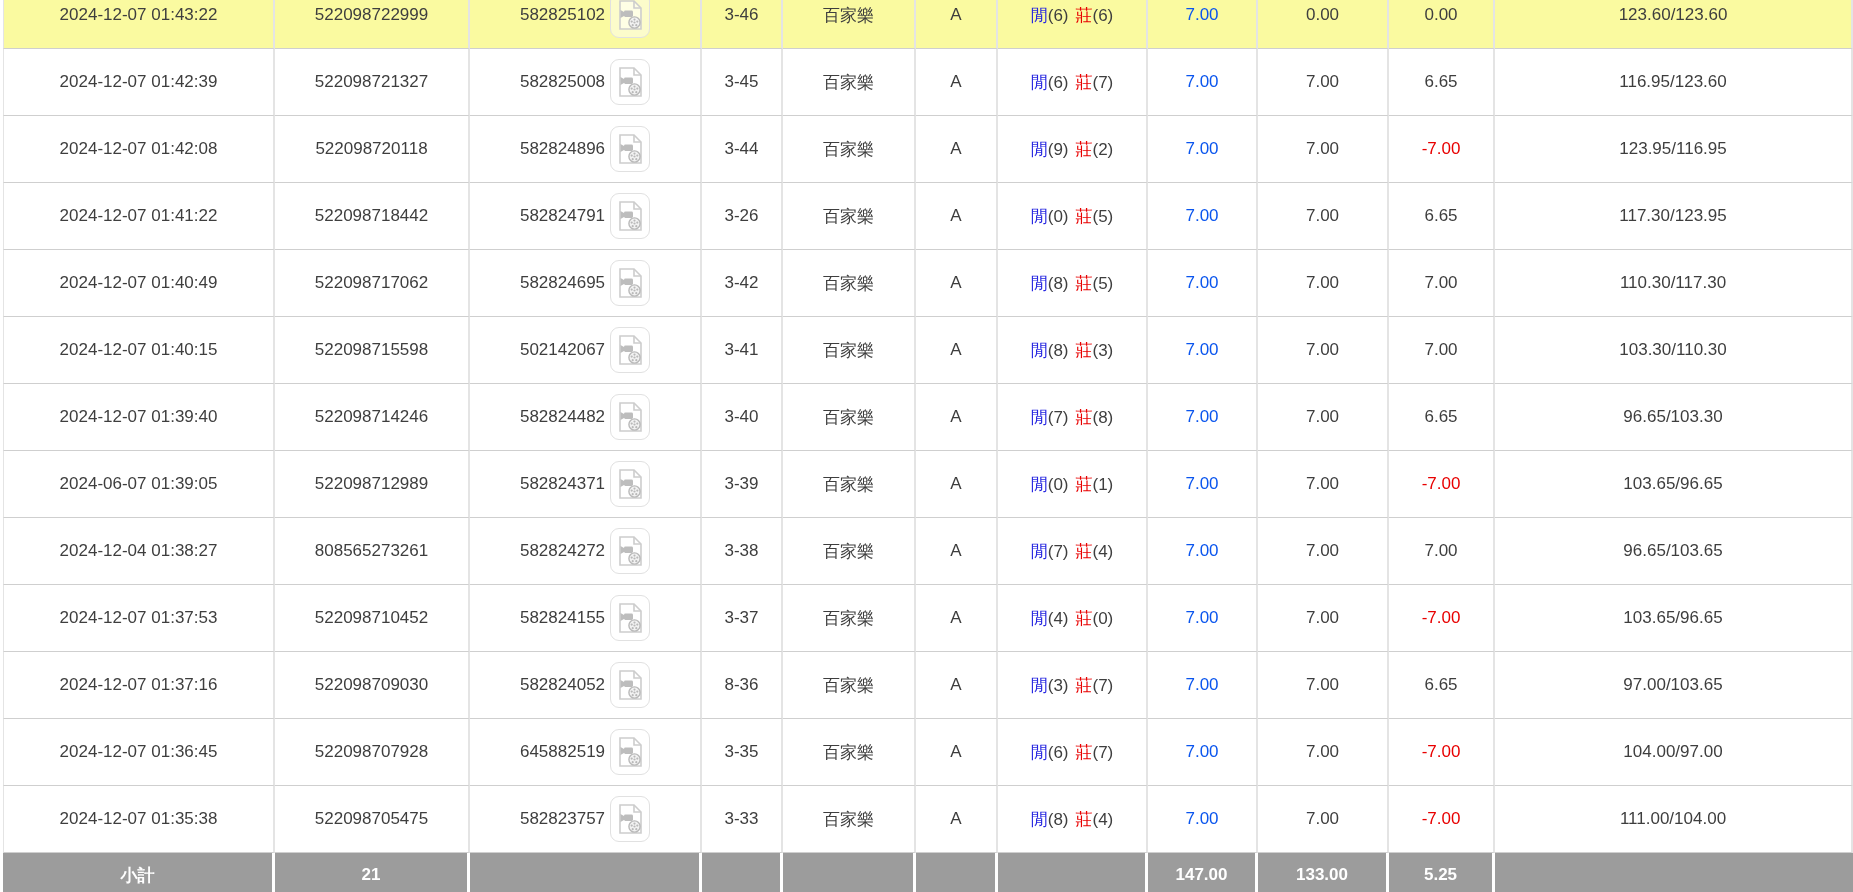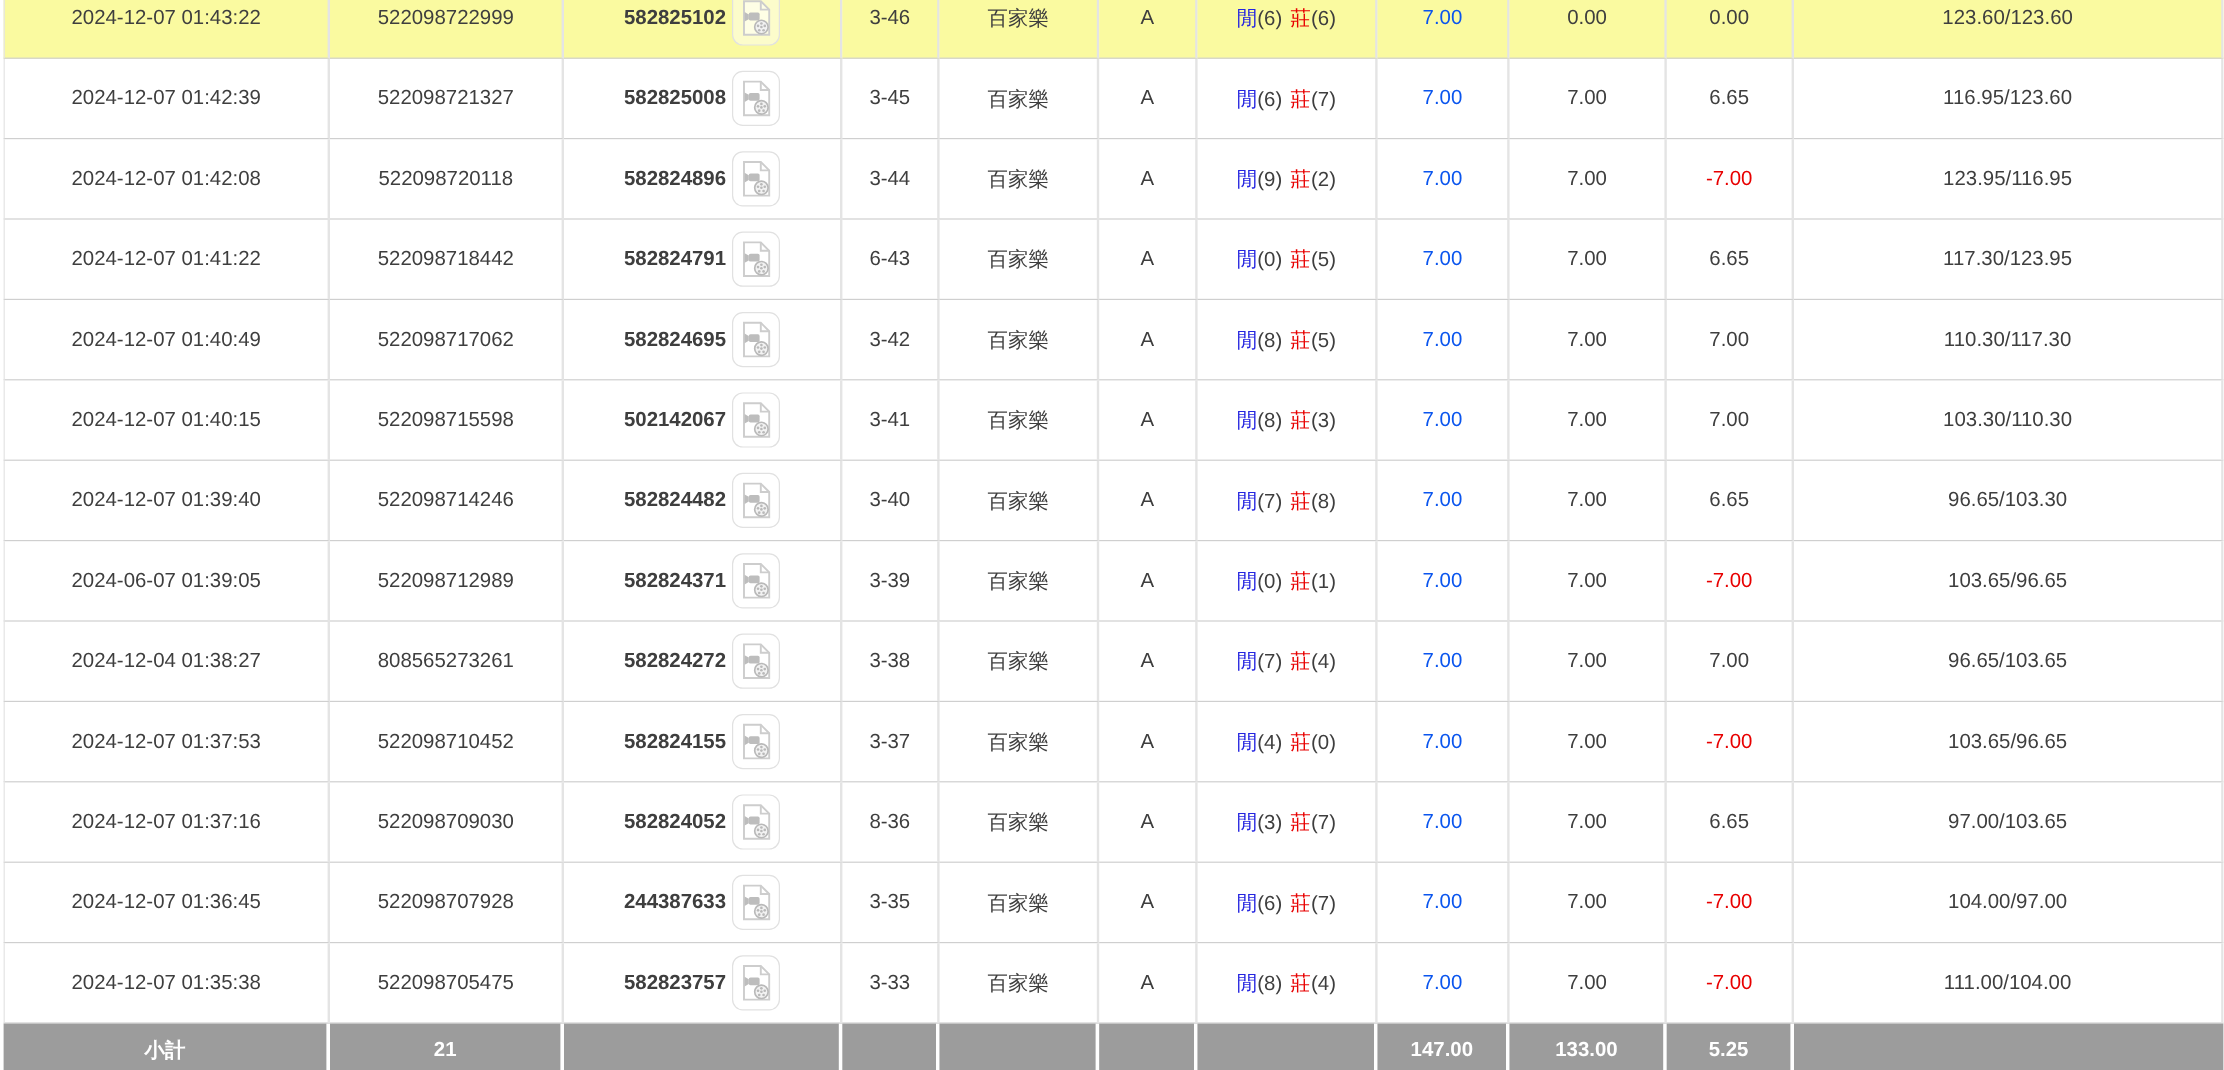--- a/index.html
+++ b/index.html
@@ -36,21 +36,21 @@
   .player{color:var(--player-blue);}
   .banker{color:var(--loss-red);}
   .neg{color:var(--loss-red);}
   .res-left{margin-right:7px;}
   .video-btn{
     display:inline-flex;align-items:center;justify-content:center;
     width:38px;height:44px;margin-left:5px;vertical-align:middle;
     border:1px solid #e1e1e1;border-radius:9px;
     background:rgba(255,255,255,0.45);cursor:pointer;padding:0;
   }
-  .round-num{vertical-align:middle;font-weight:bold;}
+  .round-num{vertical-align:middle;}
   tr.subtotal td{
     background:var(--subtotal-bg);color:var(--subtotal-text);
     font-weight:bold;height:44px;
     border-right:3px solid #ffffff;border-bottom:none;border-left:none;
   }
   tr.subtotal td:last-child{border-right:none;}
 </style>
 </head>
 <body>
 
@@ -177,21 +177,21 @@
         <circle cx="18.5" cy="23.5" r="5.6" fill="#f2f2f2" stroke="#b9b9b9" stroke-width="1.4"></circle>
         <circle cx="18.5" cy="23.5" r="1.1" fill="#b9b9b9"></circle>
         <circle cx="18.5" cy="20.6" r="1.1" fill="#b9b9b9"></circle>
         <circle cx="21.3" cy="22.6" r="1.1" fill="#b9b9b9"></circle>
         <circle cx="20.3" cy="26.2" r="1.1" fill="#b9b9b9"></circle>
         <circle cx="16.7" cy="26.2" r="1.1" fill="#b9b9b9"></circle>
         <circle cx="15.7" cy="22.6" r="1.1" fill="#b9b9b9"></circle>
       </svg>
               </button>
     </td>
-    <td>6-43</td>
+    <td>3-26</td>
     <td>百家樂</td>
     <td>A</td>
     <td>
       <span class="player">閒</span><span class="res-left">(0)</span><span class="banker">莊</span><span>(5)</span>
     </td>
     <td class="c-amt">7.00</td>
     <td>7.00</td>
     <td>6.65</td>
     <td>117.30/123.95</td>
   </tr>
@@ -409,21 +409,21 @@
     </td>
     <td class="c-amt">7.00</td>
     <td>7.00</td>
     <td>6.65</td>
     <td>97.00/103.65</td>
   </tr>
           <tr>
     <td>2024-12-07 01:36:45</td>
     <td>522098707928</td>
     <td>
-      <span class="round-num">244387633</span><button type="button" class="video-btn">
+      <span class="round-num">645882519</span><button type="button" class="video-btn">
                 <svg width="28" height="32" viewBox="0 0 28 32" aria-hidden="true">
         <path d="M4 2 H18 L25 9 V30 H4 Z" fill="#ffffff" fill-opacity="0.5" stroke="#cdcdcd" stroke-width="1.6"></path>
         <path d="M18 2 V9 H25" fill="none" stroke="#cdcdcd" stroke-width="1.6"></path>
         <rect x="8" y="11.5" width="9" height="6.5" rx="1.4" fill="#bdbdbd"></rect>
         <path d="M8 13 L4.5 11 V19 L8 17 Z" fill="#bdbdbd"></path>
         <circle cx="18.5" cy="23.5" r="5.6" fill="#f2f2f2" stroke="#b9b9b9" stroke-width="1.4"></circle>
         <circle cx="18.5" cy="23.5" r="1.1" fill="#b9b9b9"></circle>
         <circle cx="18.5" cy="20.6" r="1.1" fill="#b9b9b9"></circle>
         <circle cx="21.3" cy="22.6" r="1.1" fill="#b9b9b9"></circle>
         <circle cx="20.3" cy="26.2" r="1.1" fill="#b9b9b9"></circle>

